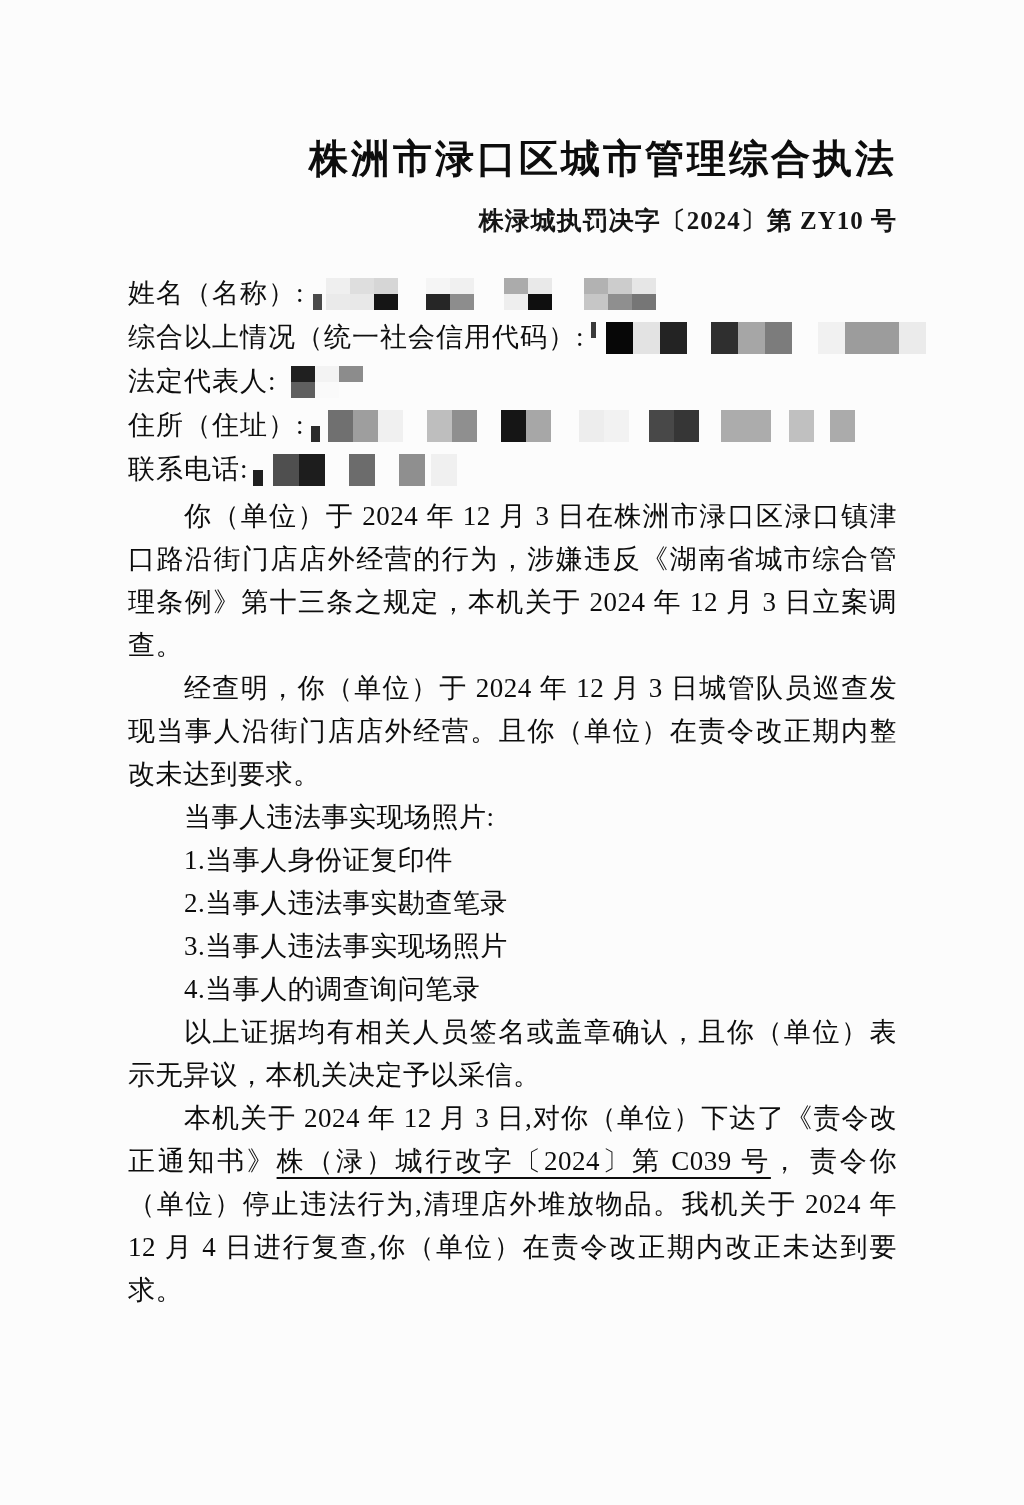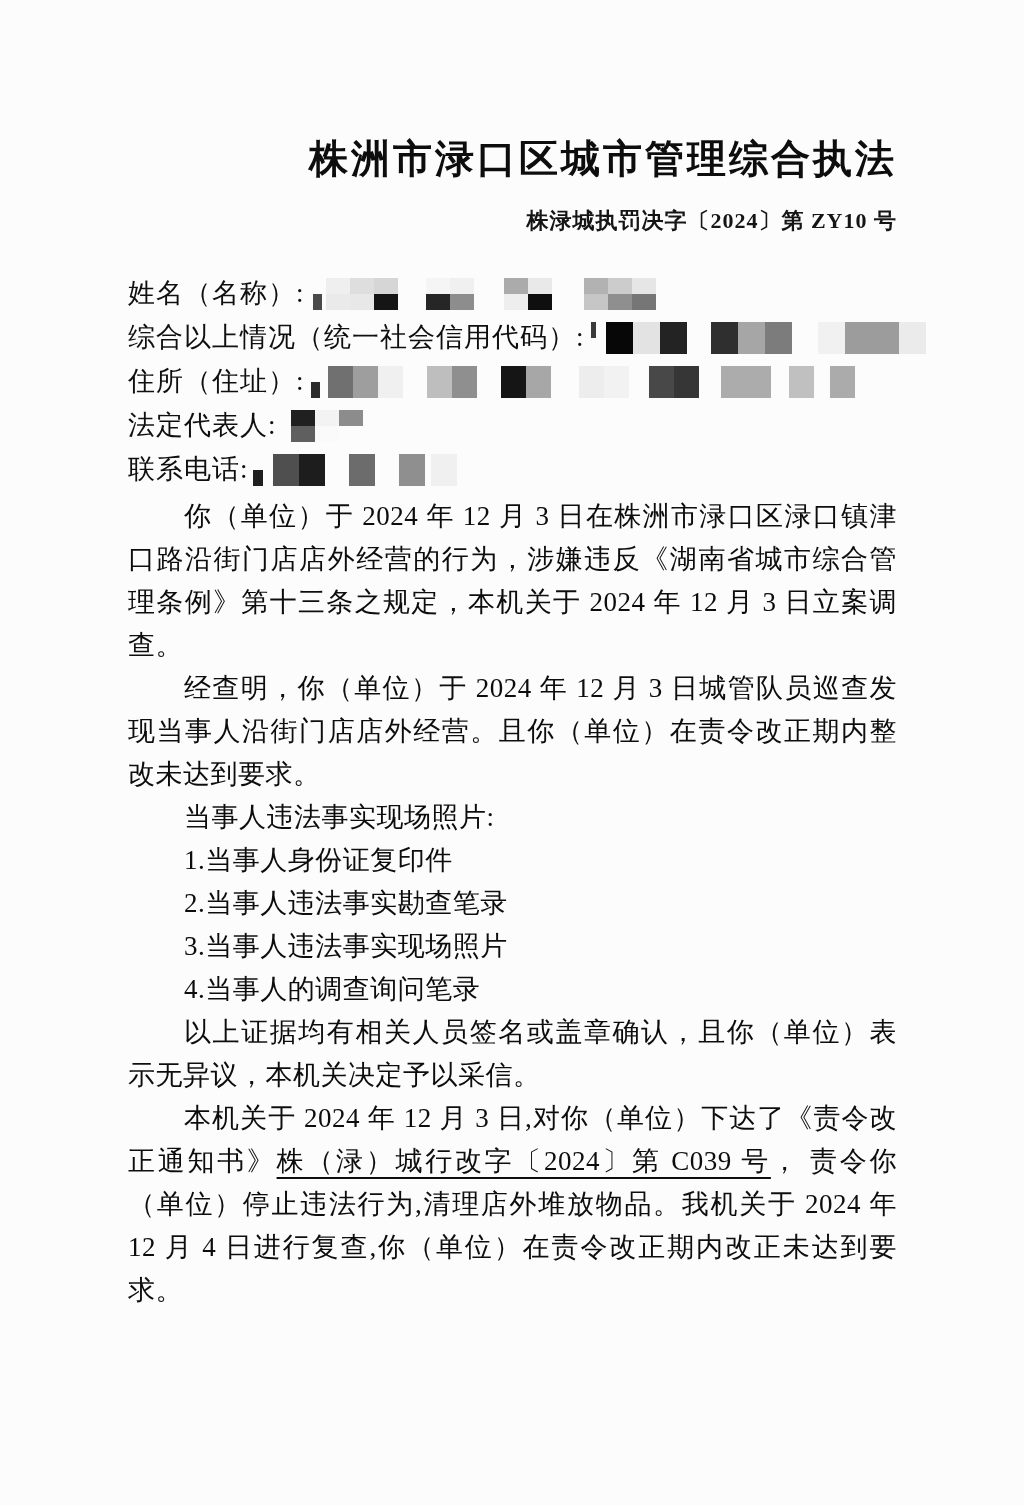--- a/index.html
+++ b/index.html
@@ -25,21 +25,21 @@
     line-height: 57px;
     font-weight: 700;
     letter-spacing: 3px;
     color: #0d0d0d;
   }
 
   
   .doc-number {
     margin-top: 16px;
     text-align: right;
-    font-size: 22px;
+    font-size: 25px;
     line-height: 36px;
     font-weight: 700;
     letter-spacing: 1px;
     color: #151515;
   }
 
   
   .fields { margin-top: 32px; }
   .field-row {
     display: flex;
@@ -204,20 +204,39 @@
                 <span class="mosaic-cell" style="background: rgb(156, 156, 156);"></span>
               </span>
               <span class="mosaic-col" style="width: 27px;">
                 <span class="mosaic-cell" style="background: rgb(235, 235, 235);"></span>
                 <span class="mosaic-cell" style="background: rgb(235, 235, 235);"></span>
               </span>
             </span>
           </span>
       </div>
       <div class="field-row">
+        <span class="field-label">法定代表人:</span>
+        <span class="mosaic">
+            <span class="mosaic-cluster" style="margin-left: 14px;">
+              <span class="mosaic-col" style="width: 24px;">
+                <span class="mosaic-cell" style="background: rgb(32, 32, 32);"></span>
+                <span class="mosaic-cell" style="background: rgb(95, 95, 95);"></span>
+              </span>
+              <span class="mosaic-col" style="width: 24px;">
+                <span class="mosaic-cell" style="background: rgb(243, 243, 243);"></span>
+                <span class="mosaic-cell" style="background: rgb(250, 250, 250);"></span>
+              </span>
+              <span class="mosaic-col" style="width: 24px;">
+                <span class="mosaic-cell" style="background: rgb(140, 140, 140);"></span>
+                <span class="mosaic-cell" style="background: transparent;"></span>
+              </span>
+            </span>
+          </span>
+      </div>
+      <div class="field-row">
         <span class="field-label">住所（住址）:</span>
         <span class="mosaic">
             <span class="mosaic-cluster" style="margin-left: 6px;">
               <span class="mosaic-col" style="width: 9px;">
                 <span class="mosaic-cell" style="background: transparent;"></span>
                 <span class="mosaic-cell" style="background: rgb(43, 43, 43);"></span>
               </span>
             </span>
             <span class="mosaic-cluster" style="margin-left: 8px;">
               <span class="mosaic-col" style="width: 25px;">
@@ -286,39 +305,20 @@
             <span class="mosaic-cluster" style="margin-left: 18px;">
               <span class="mosaic-col" style="width: 25px;">
                 <span class="mosaic-cell" style="background: rgb(192, 192, 192);"></span>
                 <span class="mosaic-cell" style="background: rgb(192, 192, 192);"></span>
               </span>
             </span>
             <span class="mosaic-cluster" style="margin-left: 16px;">
               <span class="mosaic-col" style="width: 25px;">
                 <span class="mosaic-cell" style="background: rgb(171, 171, 171);"></span>
                 <span class="mosaic-cell" style="background: rgb(171, 171, 171);"></span>
-              </span>
-            </span>
-          </span>
-      </div>
-      <div class="field-row">
-        <span class="field-label">法定代表人:</span>
-        <span class="mosaic">
-            <span class="mosaic-cluster" style="margin-left: 14px;">
-              <span class="mosaic-col" style="width: 24px;">
-                <span class="mosaic-cell" style="background: rgb(32, 32, 32);"></span>
-                <span class="mosaic-cell" style="background: rgb(95, 95, 95);"></span>
-              </span>
-              <span class="mosaic-col" style="width: 24px;">
-                <span class="mosaic-cell" style="background: rgb(243, 243, 243);"></span>
-                <span class="mosaic-cell" style="background: rgb(250, 250, 250);"></span>
-              </span>
-              <span class="mosaic-col" style="width: 24px;">
-                <span class="mosaic-cell" style="background: rgb(140, 140, 140);"></span>
-                <span class="mosaic-cell" style="background: transparent;"></span>
               </span>
             </span>
           </span>
       </div>
       <div class="field-row">
         <span class="field-label">联系电话:</span>
         <span class="mosaic">
             <span class="mosaic-cluster" style="margin-left: 4px;">
               <span class="mosaic-col" style="width: 10px;">
                 <span class="mosaic-cell" style="background: transparent;"></span>

